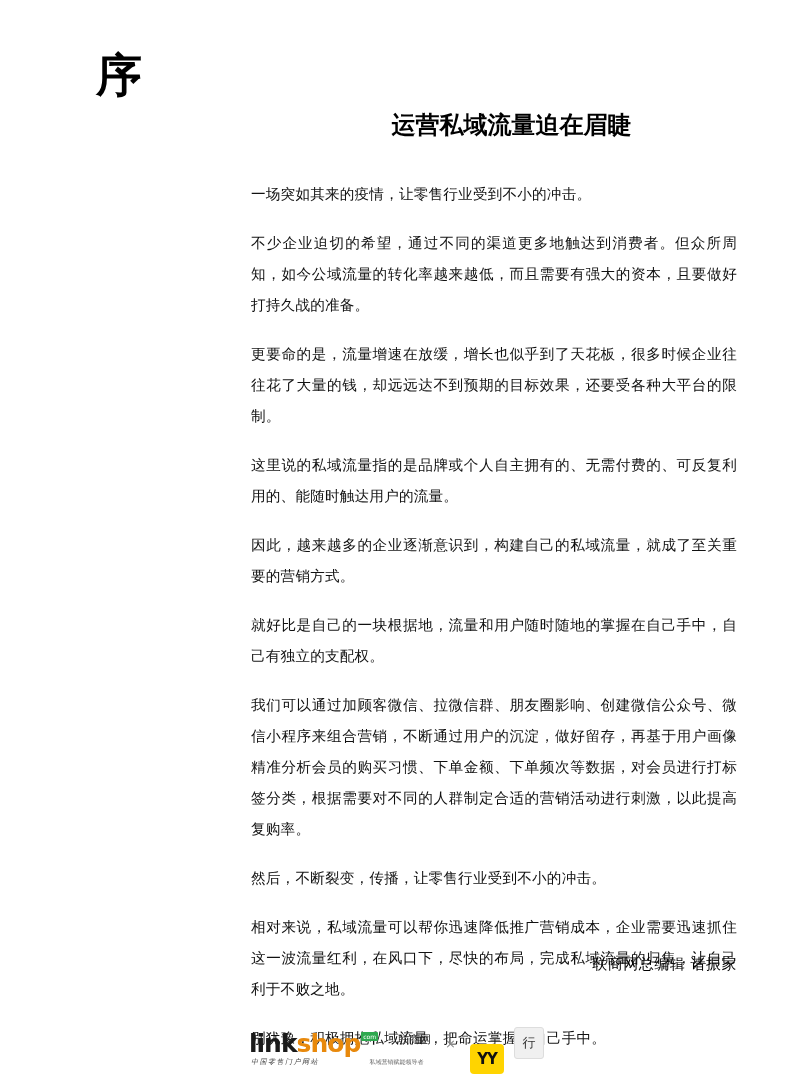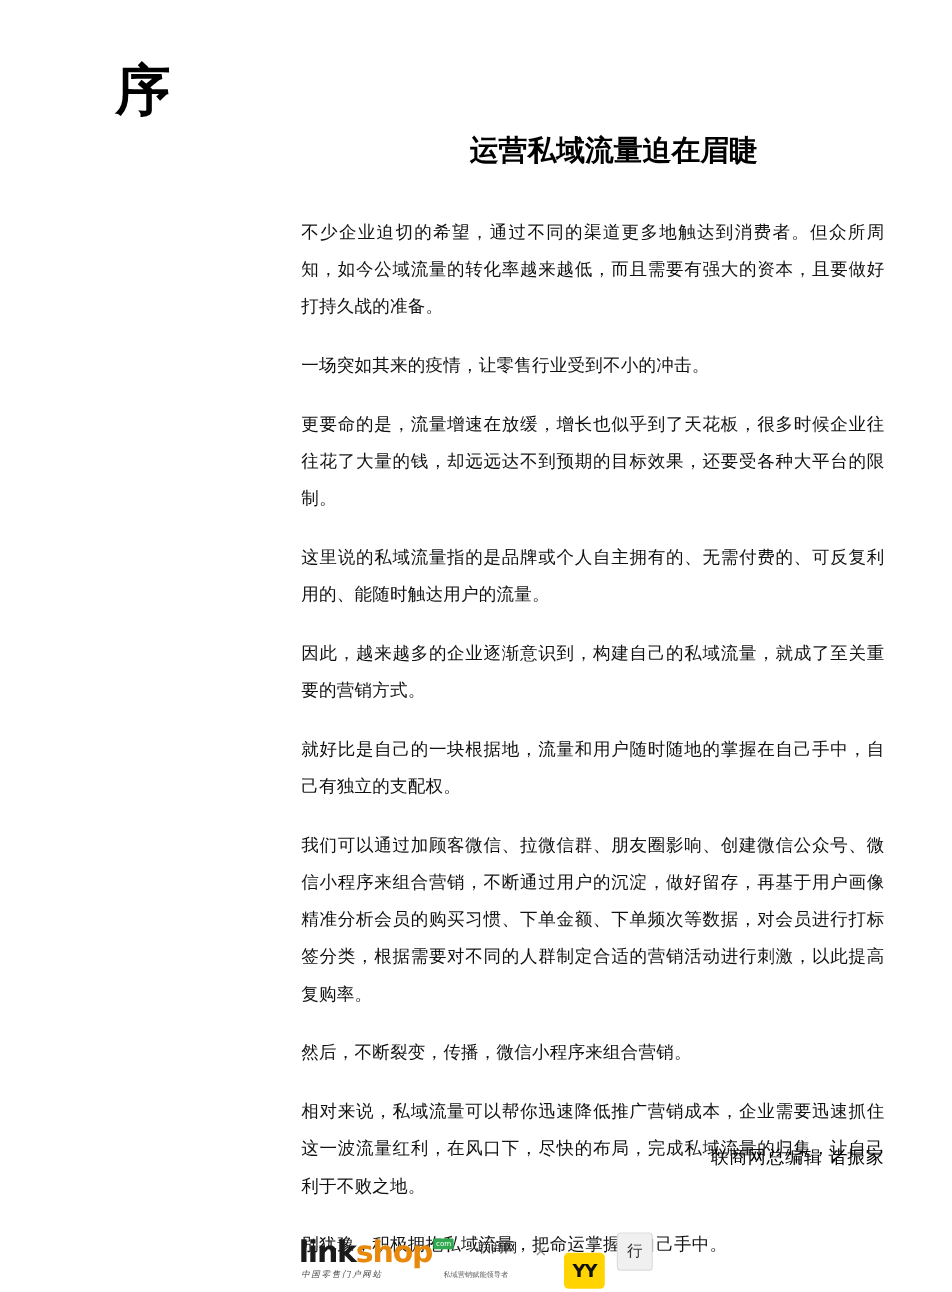--- a/index.html
+++ b/index.html
@@ -170,28 +170,28 @@
 </head>
 <body>
 
 <div class="page">
 
   <div class="preface-mark">序</div>
 
   <div class="doc-title">运营私域流量迫在眉睫</div>
 
   <div class="body-col">
+    <p class="para">一场突如其来的疫情，让零售行业受到不小的冲击。</p>
     <p class="para">不少企业迫切的希望，通过不同的渠道更多地触达到消费者。但众所周知，如今公域流量的转化率越来越低，而且需要有强大的资本，且要做好打持久战的准备。</p>
-    <p class="para">一场突如其来的疫情，让零售行业受到不小的冲击。</p>
     <p class="para">更要命的是，流量增速在放缓，增长也似乎到了天花板，很多时候企业往往花了大量的钱，却远远达不到预期的目标效果，还要受各种大平台的限制。</p>
     <p class="para">这里说的私域流量指的是品牌或个人自主拥有的、无需付费的、可反复利用的、能随时触达用户的流量。</p>
     <p class="para">因此，越来越多的企业逐渐意识到，构建自己的私域流量，就成了至关重要的营销方式。</p>
     <p class="para">就好比是自己的一块根据地，流量和用户随时随地的掌握在自己手中，自己有独立的支配权。</p>
     <p class="para">我们可以通过加顾客微信、拉微信群、朋友圈影响、创建微信公众号、微信小程序来组合营销，不断通过用户的沉淀，做好留存，再基于用户画像精准分析会员的购买习惯、下单金额、下单频次等数据，对会员进行打标签分类，根据需要对不同的人群制定合适的营销活动进行刺激，以此提高复购率。</p>
-    <p class="para">然后，不断裂变，传播，微信小程序来组合营销。</p>
+    <p class="para">然后，不断裂变，传播，让零售行业受到不小的冲击。</p>
     <p class="para">相对来说，私域流量可以帮你迅速降低推广营销成本，企业需要迅速抓住这一波流量红利，在风口下，尽快的布局，完成私域流量的归集，让自己利于不败之地。</p>
     <p class="para">别犹豫，积极拥抱私域流量，把命运掌握在自己手中。</p>
   </div>
 
   <div class="signature">联商网总编辑 诸振家</div>
 
   <div class="footer-logos">
     <div class="linkshop">
       <span class="word"><span>link</span><span class="shop">shop</span></span>
       <span class="com-badge">com</span>

